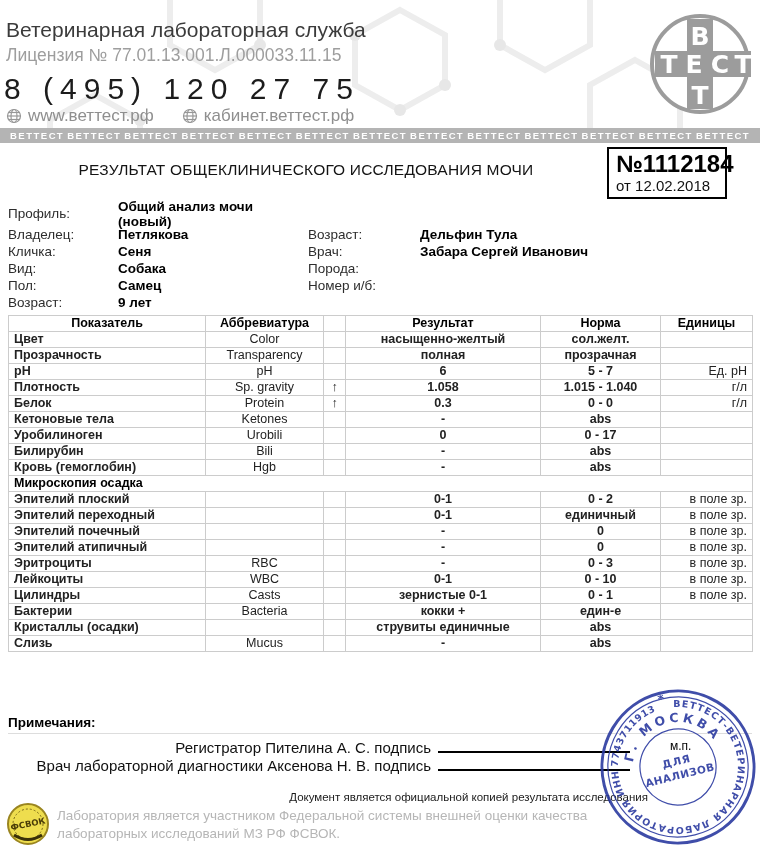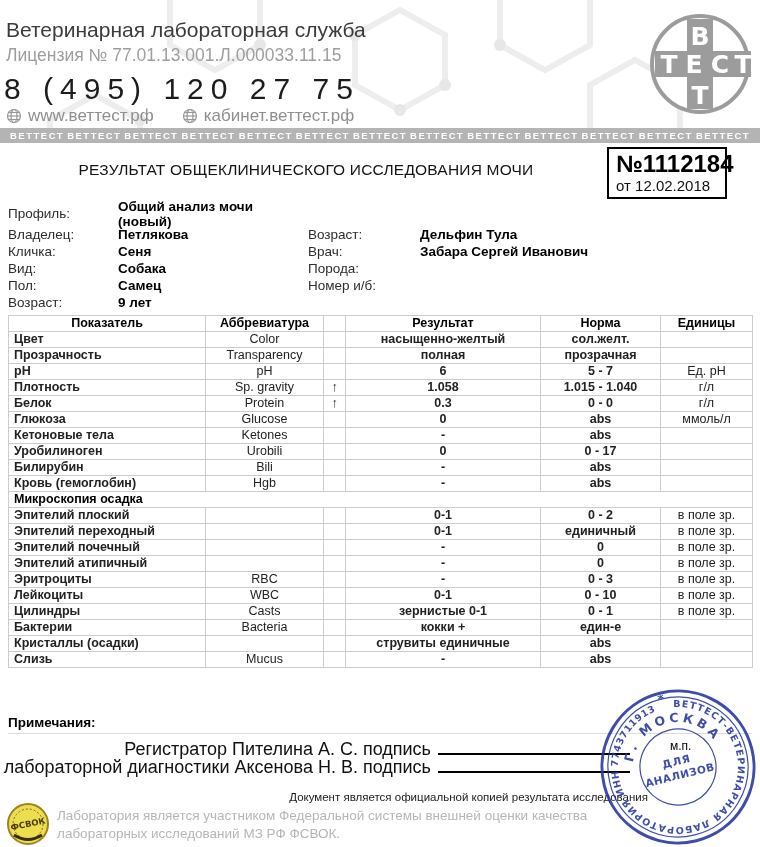--- a/index.html
+++ b/index.html
@@ -39,28 +39,28 @@
 
   
   .results { position:absolute; left:8px; top:315px; width:744px; border-collapse:collapse; table-layout:fixed; z-index:1; background:#fff; }
   .results th, .results td { border:1px solid #ccc; height:16px; line-height:15px; font-size:12.5px; padding:0 5px; color:#222; overflow:hidden; white-space:nowrap; }
   .results th { font-weight:bold; text-align:center; color:#000; }
   .cell-name  { text-align:left; padding-left:8px;font-weight:bold; }
   .cell-abbr  { text-align:center; }
   .cell-flag  { text-align:center; color:#d42a2a; font-weight:bold; padding:0; }
   .cell-result{ text-align:center; font-weight:bold; color:#000; }
   .cell-norm  { text-align:center; font-weight:bold; color:#000; }
-  .cell-units { text-align:center; padding-left:8px; font-size:12px; }
+  .cell-units { text-align:right; padding-left:8px; font-size:12px; }
   .section-row td { text-align:left; font-weight:bold; color:#000; }
 
   .notes { position:absolute; left:8px; top:715px; font-size:13.5px; font-weight:bold; color:#000; z-index:1; }
   .notes-rule { position:absolute; left:8px; top:733px; width:744px; border-top:1px solid #ddd; z-index:1; }
 
   
-  .sig-row { position:absolute; right:130px; white-space:nowrap; font-size:18px; color:#111; z-index:1; }
+  .sig-row { position:absolute; right:130px; white-space:nowrap; font-size:15px; color:#111; z-index:1; }
   .sig-row.r1 { top:739px; } .sig-row.r2 { top:757px; }
   .sig-line { display:inline-block; width:192px; border-bottom:2px solid #000; height:13px; margin-left:7px; }
 
   .official { position:absolute; right:112px; top:791px; font-size:11.5px; color:#1a1a1a; z-index:1; }
 
   
   .fsvok-logo { position:absolute; left:6px; top:802px; z-index:2; }
   .quality { position:absolute; left:57px; top:807px; width:545px; font-size:13.5px; line-height:1.35; color:#b6b6b6; z-index:1; }
 
   
@@ -254,28 +254,20 @@
           <td class="cell-norm">1.015 - 1.040</td>
           <td class="cell-units">г/л</td>
         </tr>
         <tr>
           <td class="cell-name">Белок</td>
           <td class="cell-abbr">Protein</td>
           <td class="cell-flag">↑</td>
           <td class="cell-result">0.3</td>
           <td class="cell-norm">0 - 0</td>
           <td class="cell-units">г/л</td>
-        </tr>
-        <tr>
-          <td class="cell-name">Глюкоза</td>
-          <td class="cell-abbr">Glucose</td>
-          <td class="cell-flag"></td>
-          <td class="cell-result">0</td>
-          <td class="cell-norm">abs</td>
-          <td class="cell-units">ммоль/л</td>
         </tr>
         <tr>
           <td class="cell-name">Кетоновые тела</td>
           <td class="cell-abbr">Ketones</td>
           <td class="cell-flag"></td>
           <td class="cell-result">-</td>
           <td class="cell-norm">abs</td>
           <td class="cell-units"></td>
         </tr>
         <tr>

